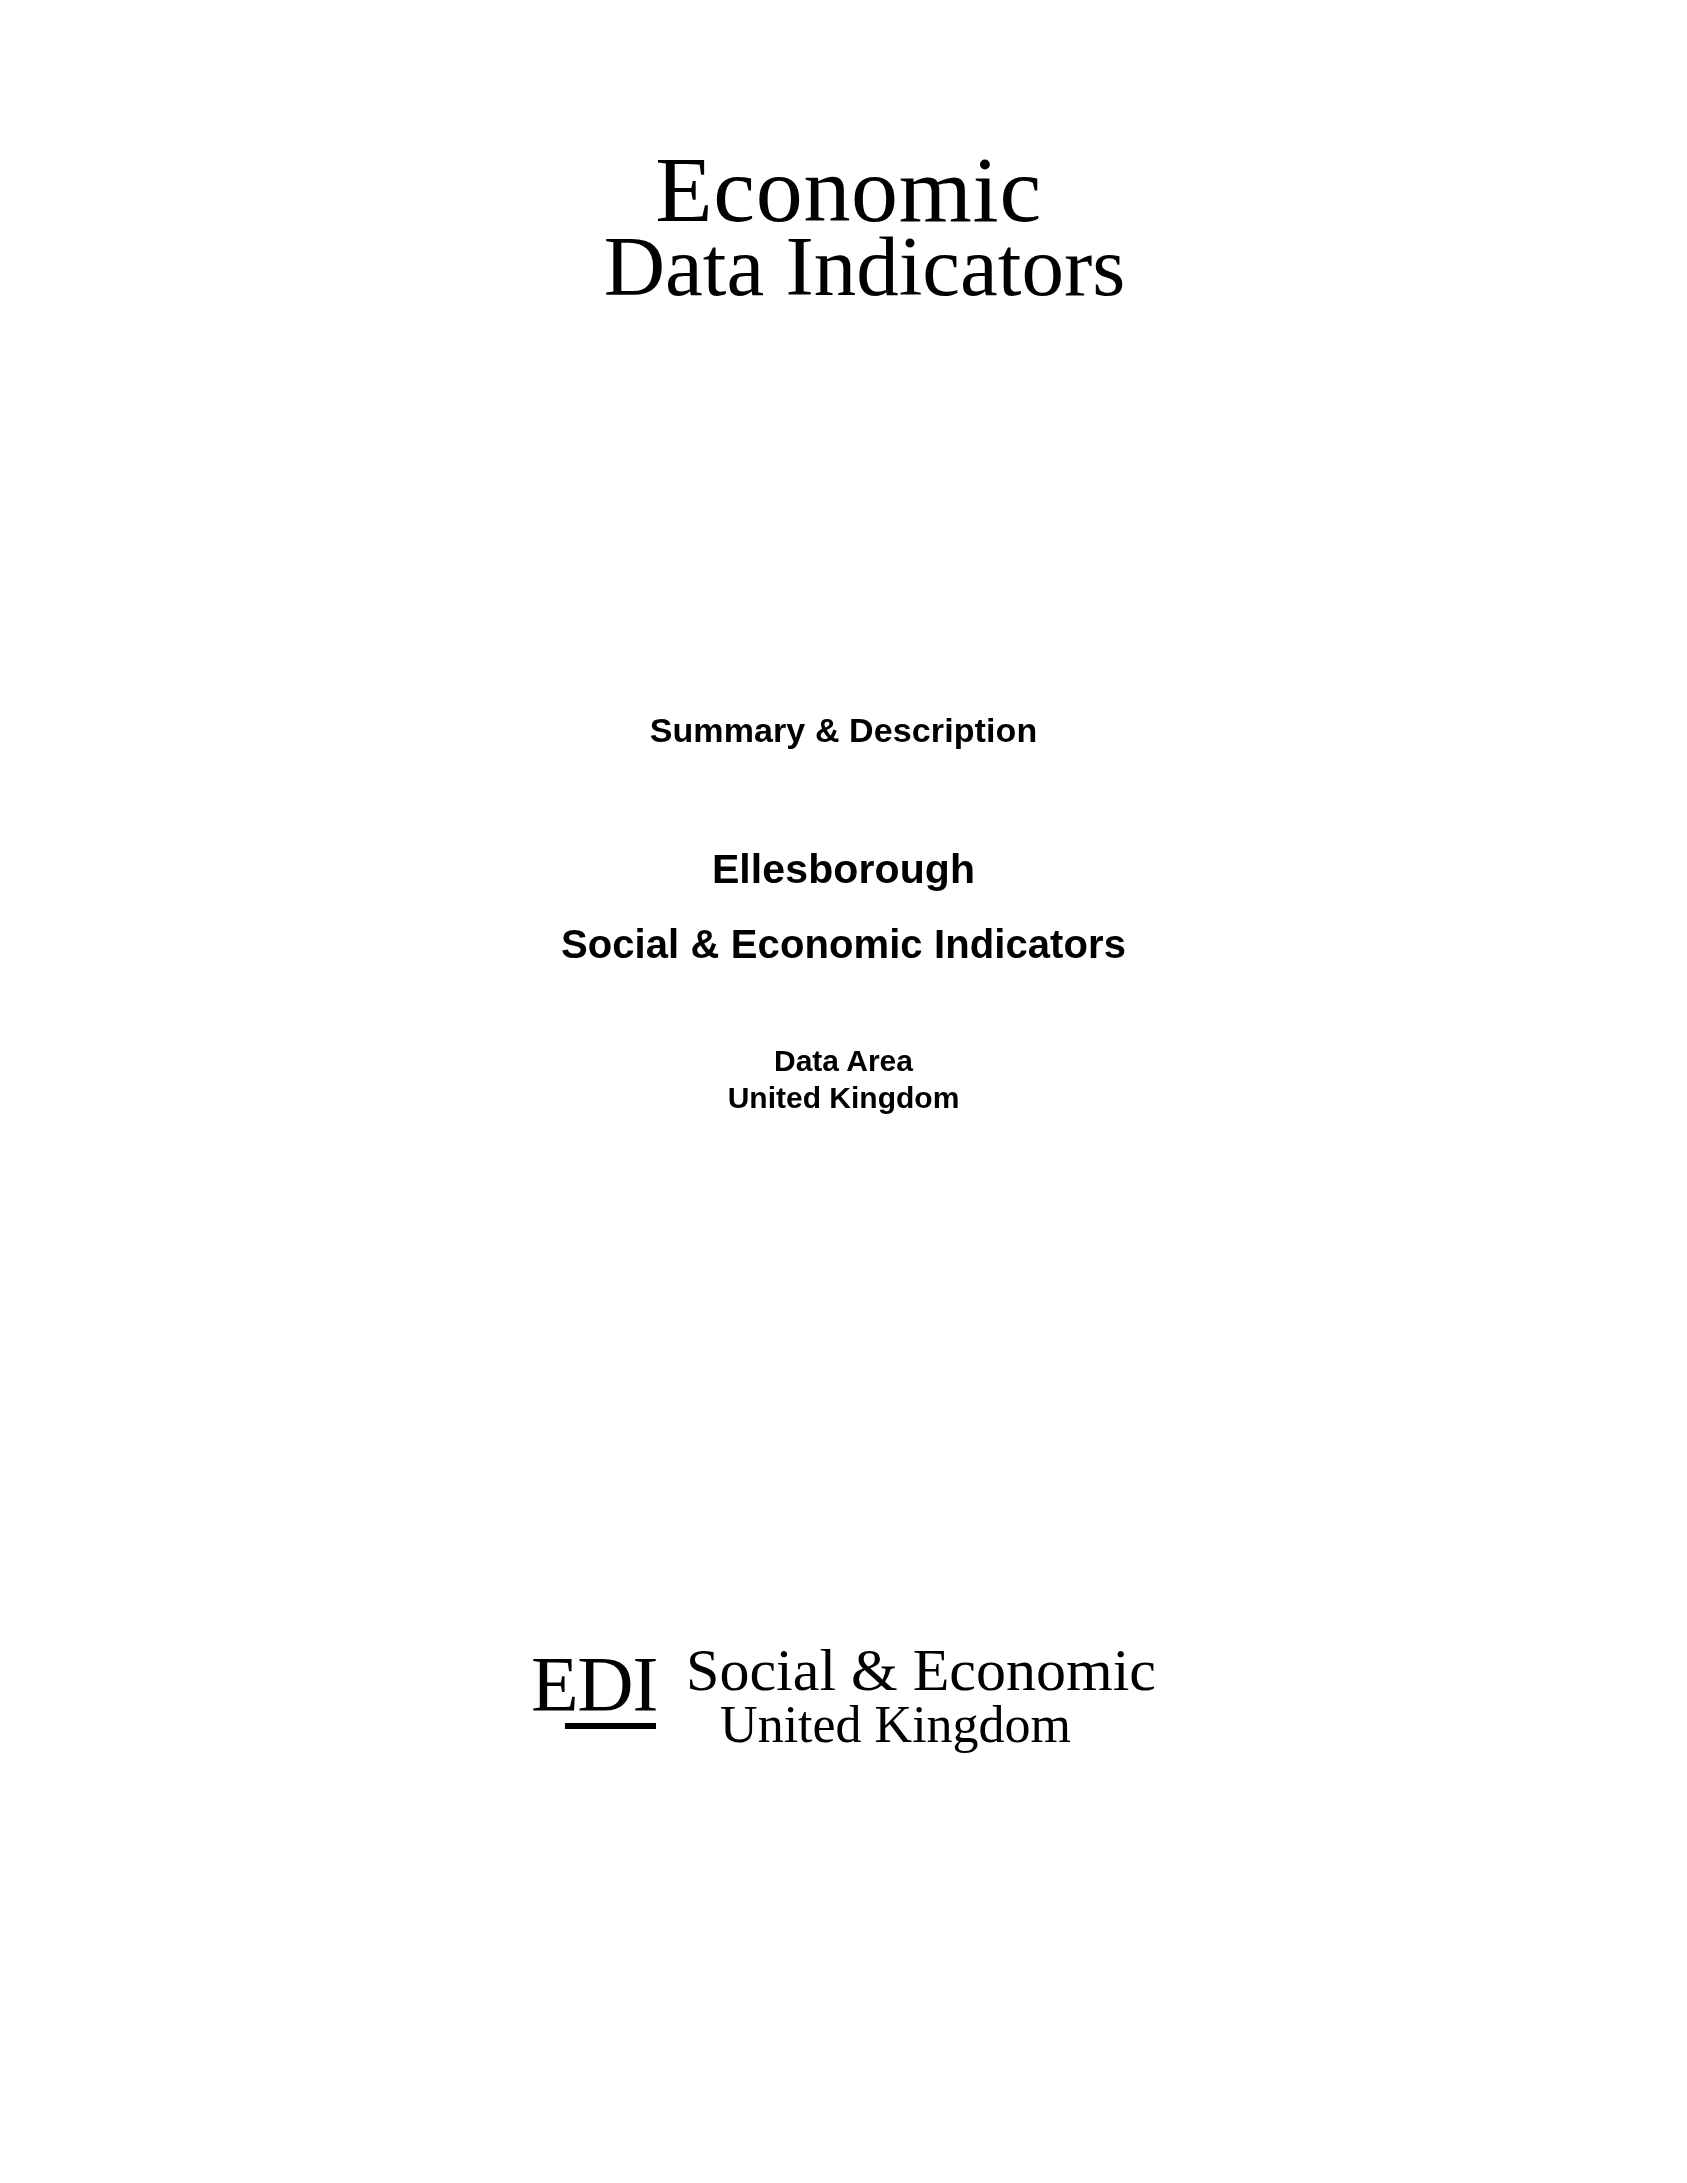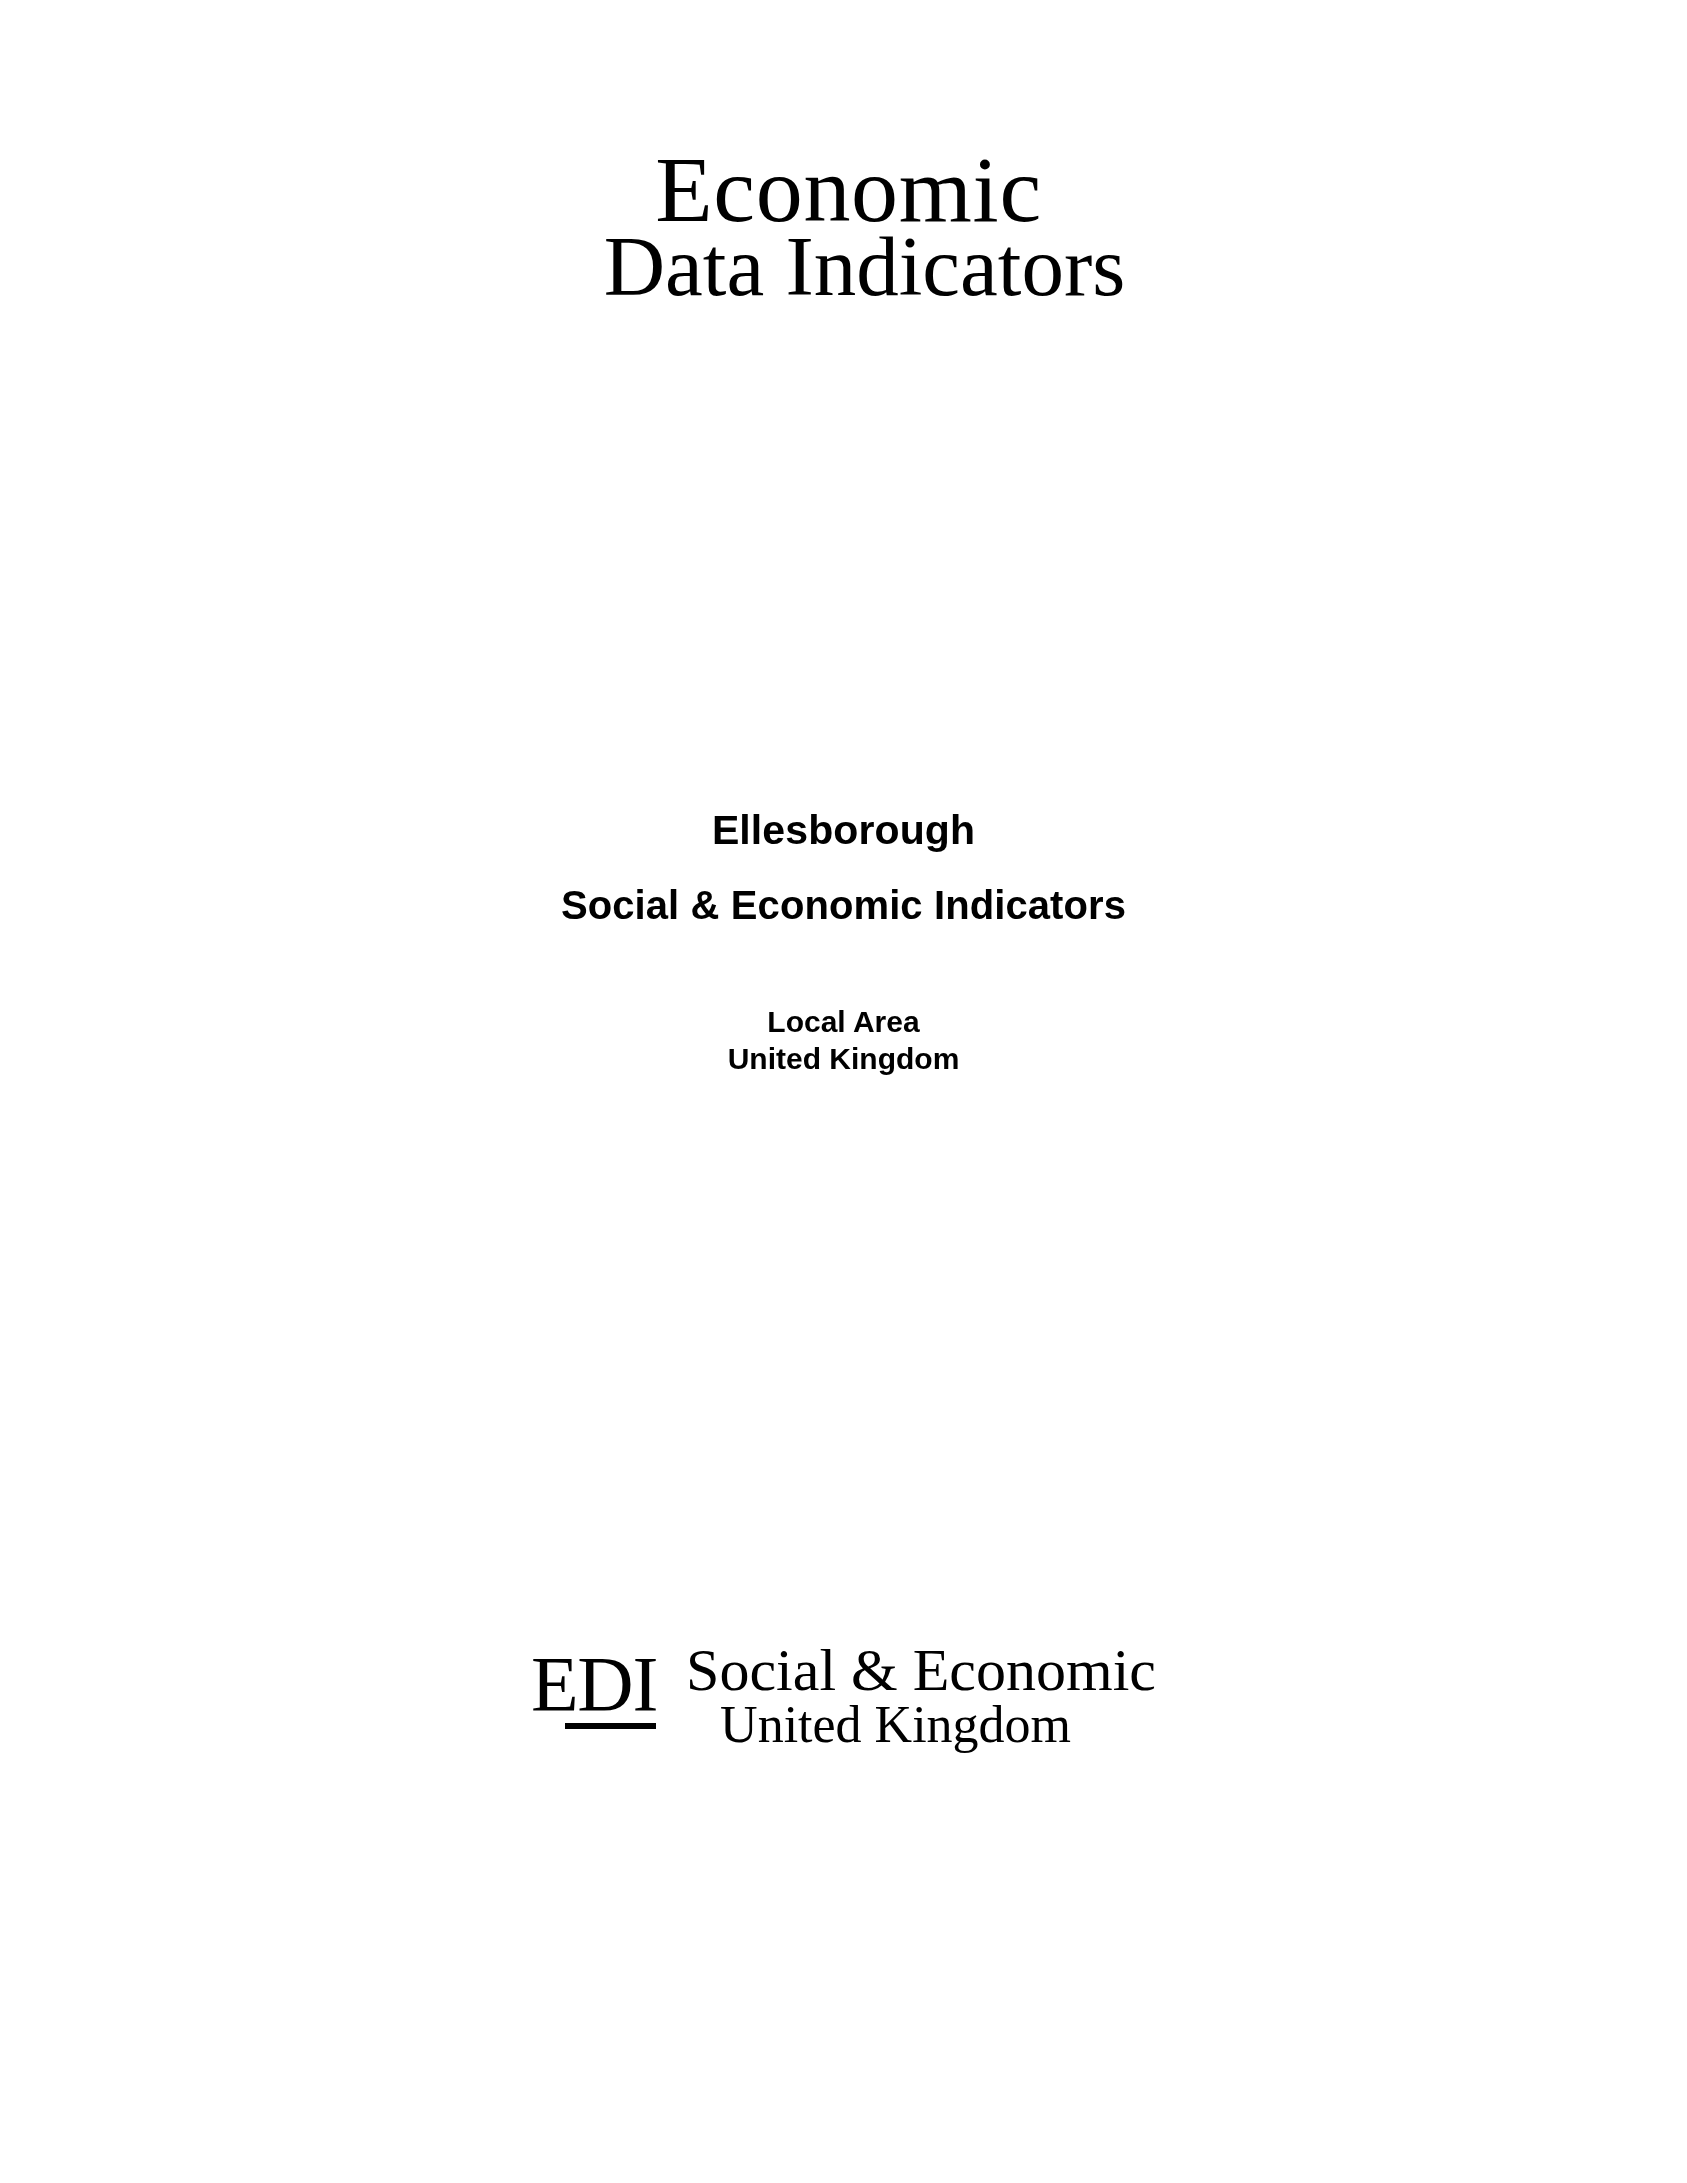--- a/index.html
+++ b/index.html
@@ -129,24 +129,25 @@
 <body>
 
 <div class="page">
 
   <div class="masthead">
     <span class="masthead-line1">Economic</span>
     <span class="masthead-line2">Data Indicators</span>
   </div>
 
   <div class="title-block">
+    <div class="title-line t-summary">Summary &amp; Description</div>
     <div class="title-line t-area">Ellesborough</div>
     <div class="title-line t-indicators">Social &amp; Economic Indicators</div>
     <div class="title-line t-type">
-      <span>Local Area</span><br>
+      <span>Data Area</span><br>
       <span>United Kingdom</span>
     </div>
   </div>
 
   <div class="footer-logo">
     <div class="edi-mark">
       <span>EDI</span>
       <span class="underline-bar"></span>
     </div>
     <div class="edi-text">

